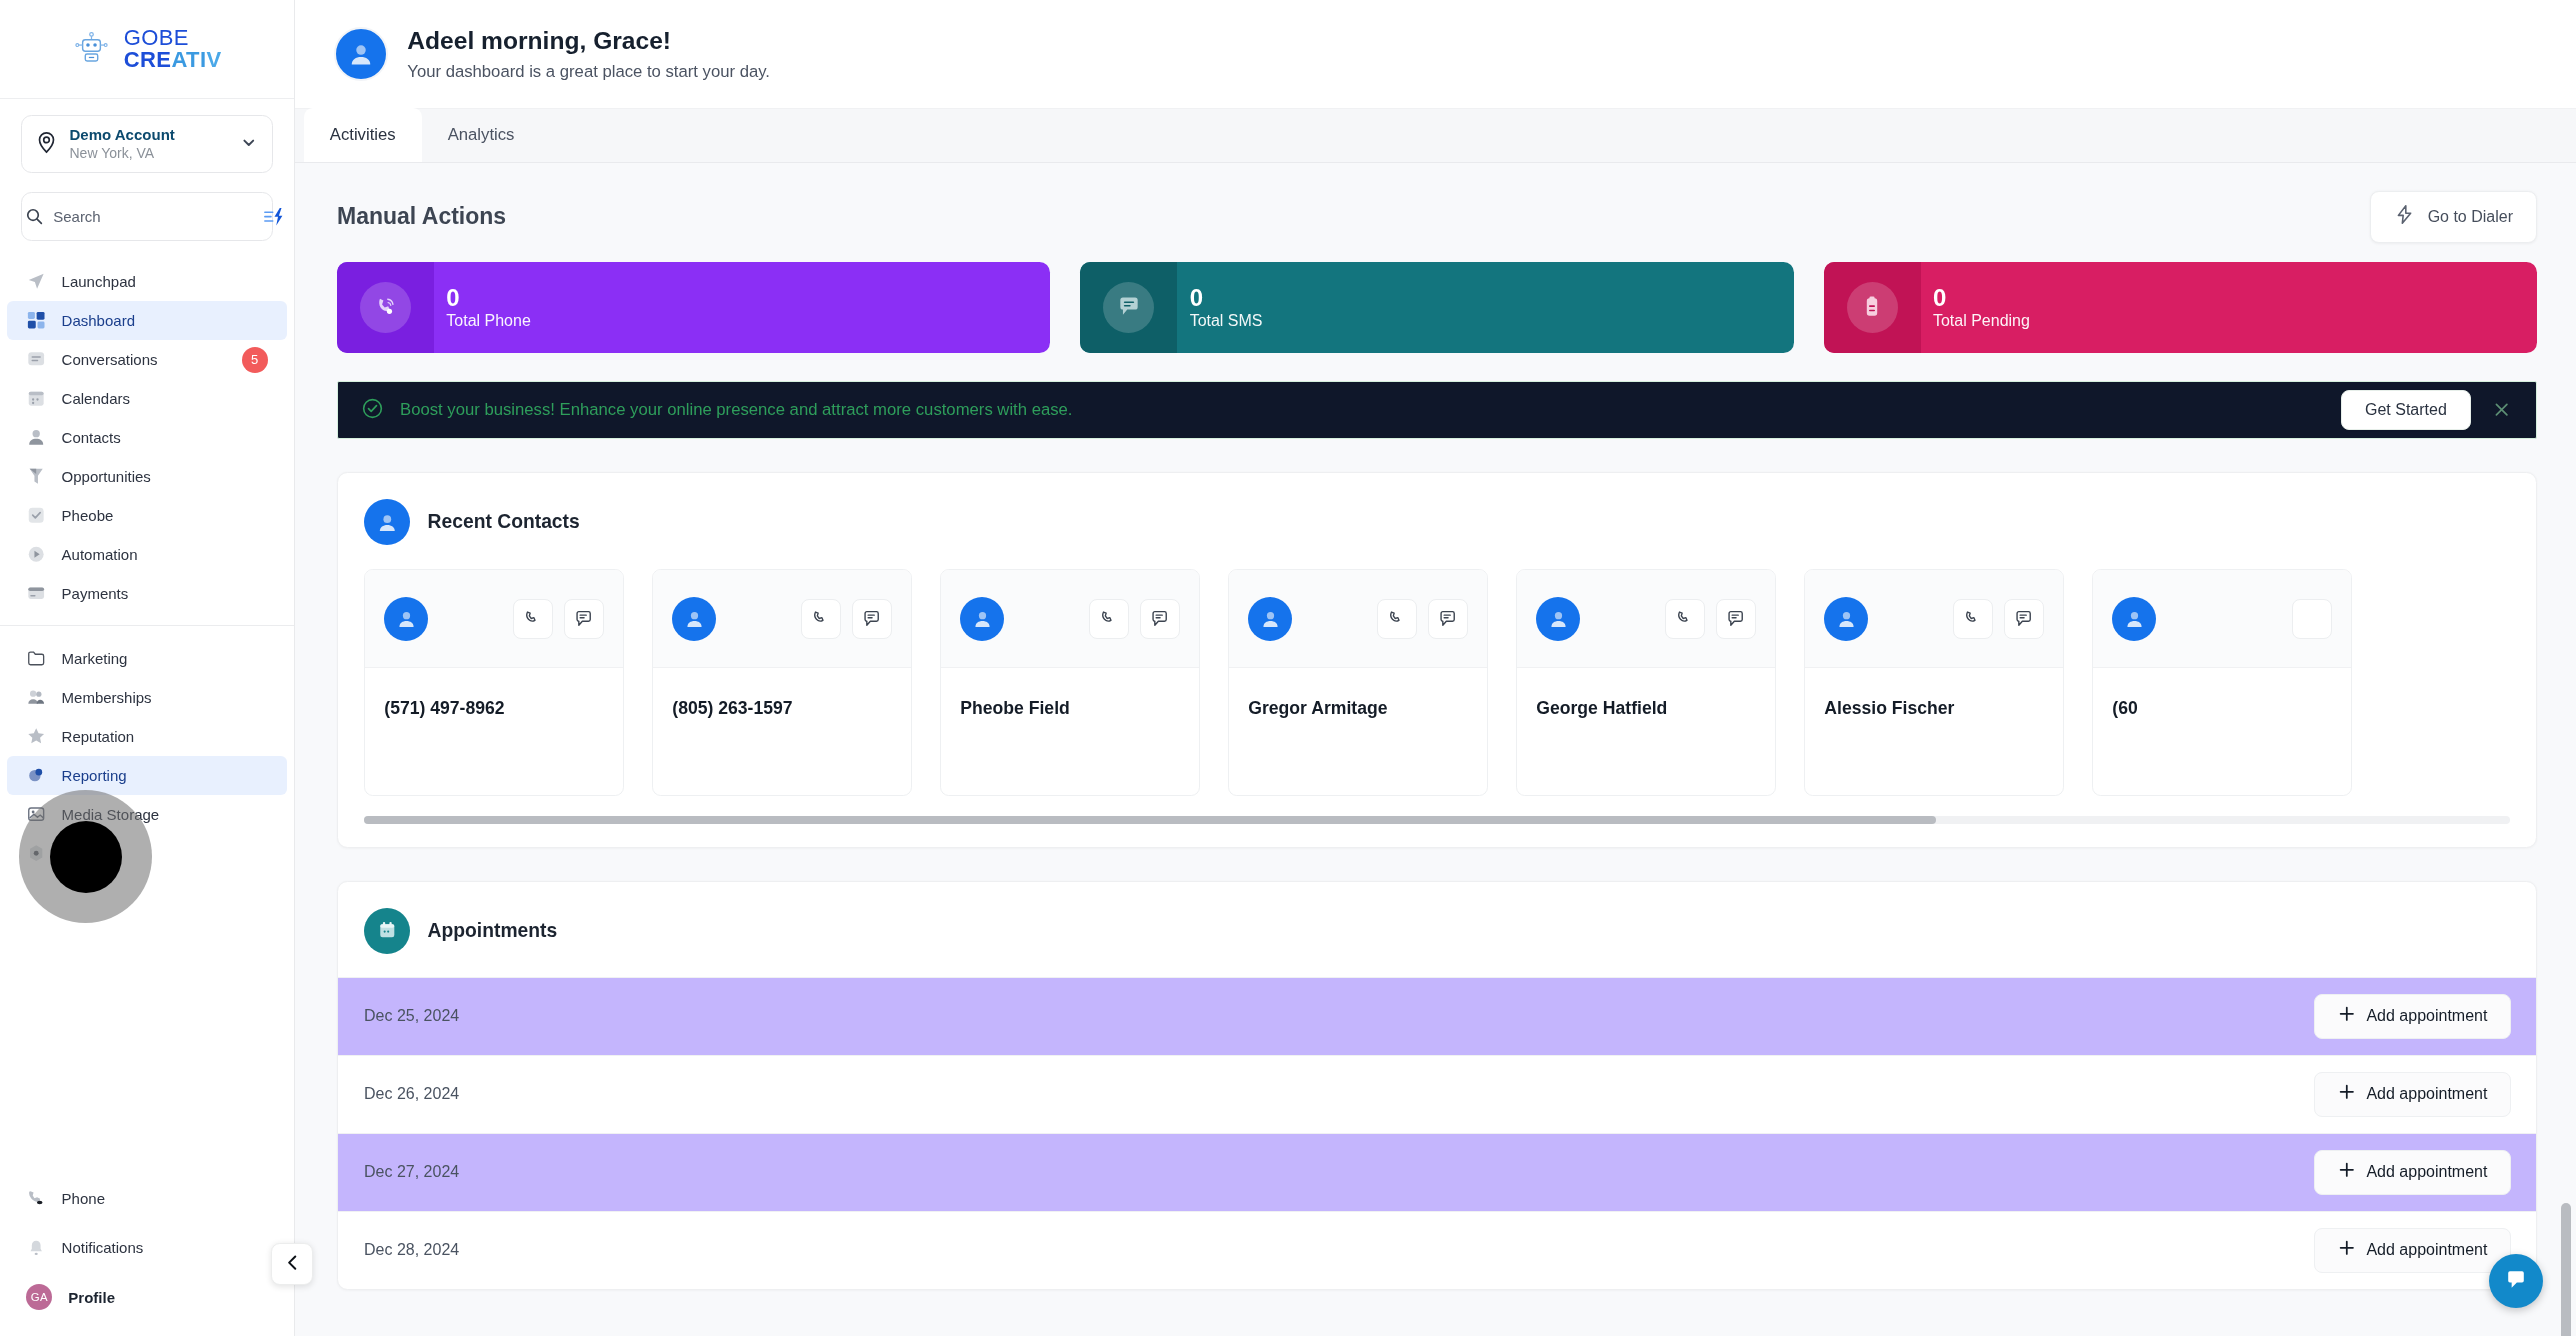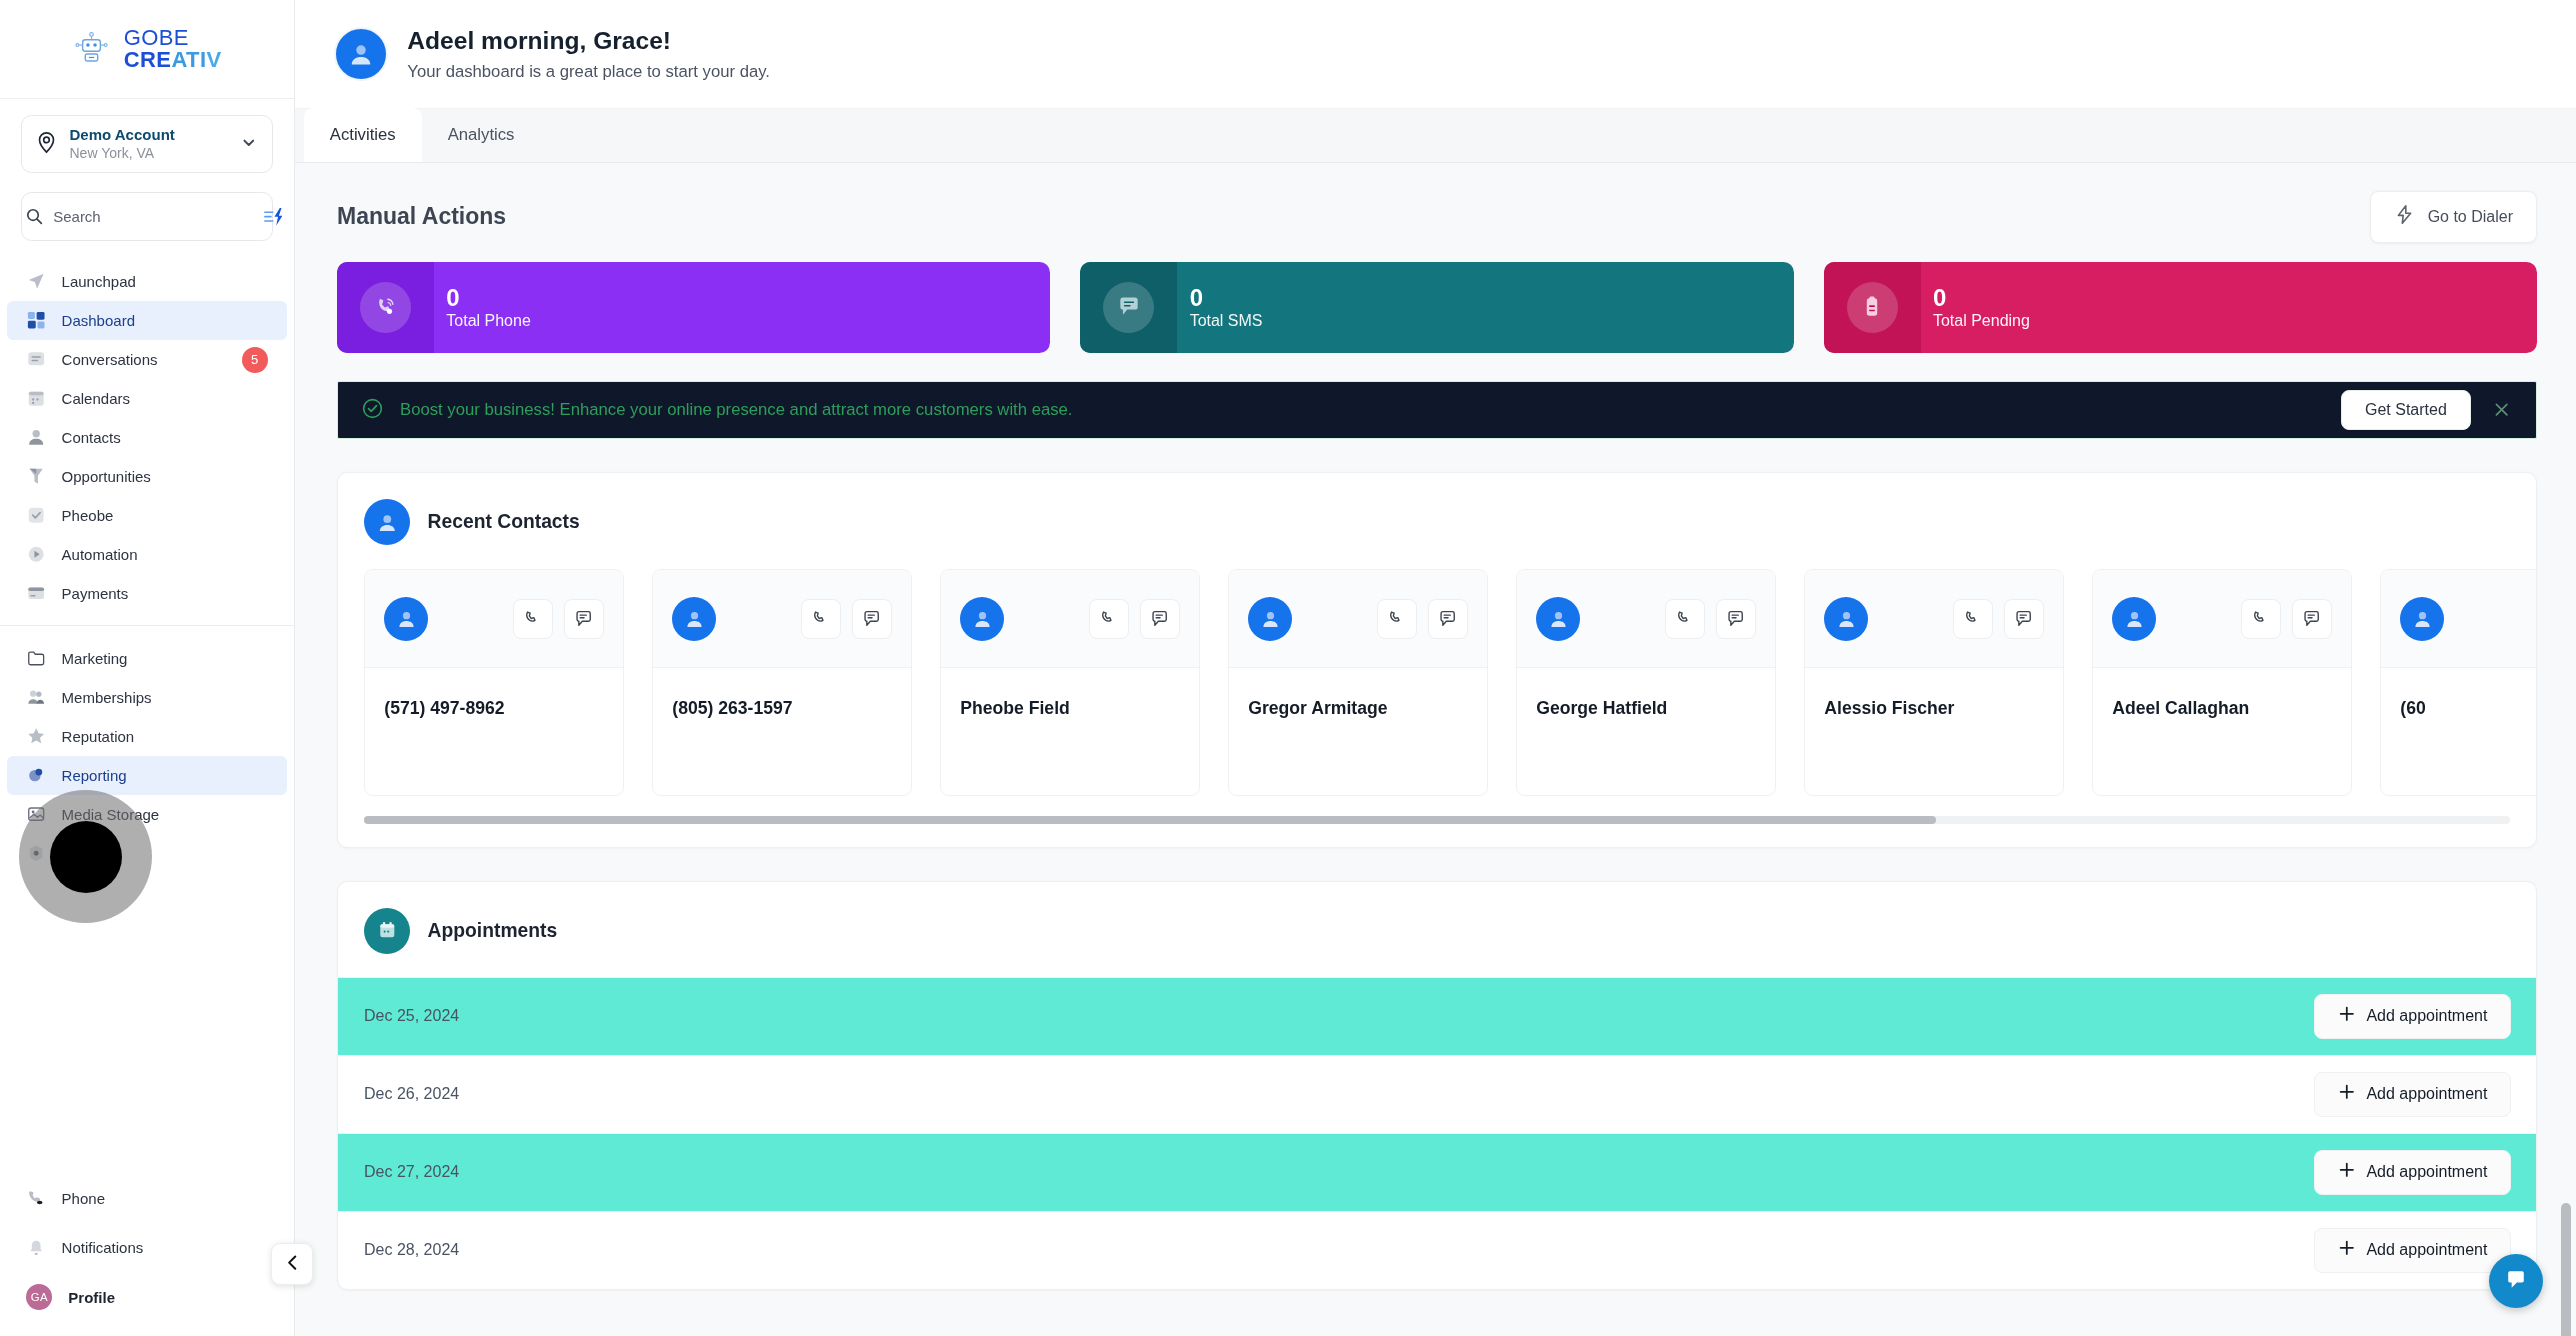--- a/index.html
+++ b/index.html
@@ -209,21 +209,21 @@
   .cc-name { padding: 30px 19.3px 0 19.3px; font-size: 17.6px; font-weight: 700; color: #141c27; white-space: nowrap; overflow: hidden; }
 
   .hscroll-track { margin: 19.3px 26px 23px 26px; height: 8px; background: #f0f1f3; border-radius: 4.4px; position: relative; }
   .hscroll-thumb { position: absolute; left: 0; top: 0; height: 8px; width: 1572px; background: #b9bcc1; border-radius: 4.4px; cursor: pointer; }
 
   .appt-rows { margin-top: 23px; }
   .appt-row {
     height: 78px; display: flex; align-items: center; justify-content: space-between;
     padding: 0 24.6px 0 26px; border-top: 0.9px solid #f0f1f3;
   }
-  .appt-row.alt { background: #5eead4; }
+  .appt-row.alt { background: #c4b5fd; }
   .appt-date { font-size: 16px; color: #4a5361; }
   .appt-add {
     display: flex; align-items: center; gap: 10.5px; background: #fbfbfc;
     border: 0.9px solid #eef0f2; border-radius: 8px; padding: 10.5px 23px;
     font-size: 16px; color: #151d28; cursor: pointer;
   }
 
   
   .vscroll {
     position: absolute; right: 5.3px; top: 1040px; width: 9.7px; height: 290px;
@@ -754,45 +754,20 @@
                       <path d="M3.5 5a2 2 0 012-2h11a2 2 0 012 2v7a2 2 0 01-2 2h-7l-4 4.5V14h-.0a2 2 0 01-2-2V5z" stroke="#3c4450" stroke-width="1.6" stroke-linejoin="round"></path>
                       <line x1="7" y1="7" x2="14" y2="7" stroke="#3c4450" stroke-width="1.5" stroke-linecap="round"></line>
                       <line x1="7" y1="10" x2="11.5" y2="10" stroke="#3c4450" stroke-width="1.5" stroke-linecap="round"></line>
                     </svg>
                   </span>
               </span>
             </div>
             <div class="cc-name">Alessio Fischer</div>
           </div>
 
-          <div class="contact-card">
-            <div class="cc-top">
-              <span class="cc-av">
-                  <svg width="23" height="23" viewBox="0 0 26 26">
-                    <circle cx="13" cy="9.8" r="4.1" fill="#9ec4f5"></circle>
-                    <path d="M5 22.5c0-4.3 3.6-6.6 8-6.6s8 2.3 8 6.6z" fill="#d7e7fb"></path>
-                  </svg>
-                </span>
-              <span class="cc-actions">
-                <span class="cc-btn">
-                    <svg width="19.3" height="19.3" viewBox="0 0 22 22" fill="none">
-                      <path d="M4 3.5l3 1.2-.9 3.2 2 2.9 3.2-.9 1.2 3c-5.4 3-11.5-3.1-8.5-9.4z" stroke="#3c4450" stroke-width="1.6" stroke-linejoin="round"></path>
-                    </svg>
-                  </span>
-                <span class="cc-btn">
-                    <svg width="19.3" height="19.3" viewBox="0 0 22 22" fill="none">
-                      <path d="M3.5 5a2 2 0 012-2h11a2 2 0 012 2v7a2 2 0 01-2 2h-7l-4 4.5V14h-.0a2 2 0 01-2-2V5z" stroke="#3c4450" stroke-width="1.6" stroke-linejoin="round"></path>
-                      <line x1="7" y1="7" x2="14" y2="7" stroke="#3c4450" stroke-width="1.5" stroke-linecap="round"></line>
-                      <line x1="7" y1="10" x2="11.5" y2="10" stroke="#3c4450" stroke-width="1.5" stroke-linecap="round"></line>
-                    </svg>
-                  </span>
-              </span>
-            </div>
-            <div class="cc-name">Adeel Callaghan</div>
-          </div>
 
           <div class="contact-card">
             <div class="cc-top">
               <span class="cc-av">
                   <svg width="23" height="23" viewBox="0 0 26 26">
                     <circle cx="13" cy="9.8" r="4.1" fill="#9ec4f5"></circle>
                     <path d="M5 22.5c0-4.3 3.6-6.6 8-6.6s8 2.3 8 6.6z" fill="#d7e7fb"></path>
                   </svg>
                 </span>
               <span class="cc-actions">

